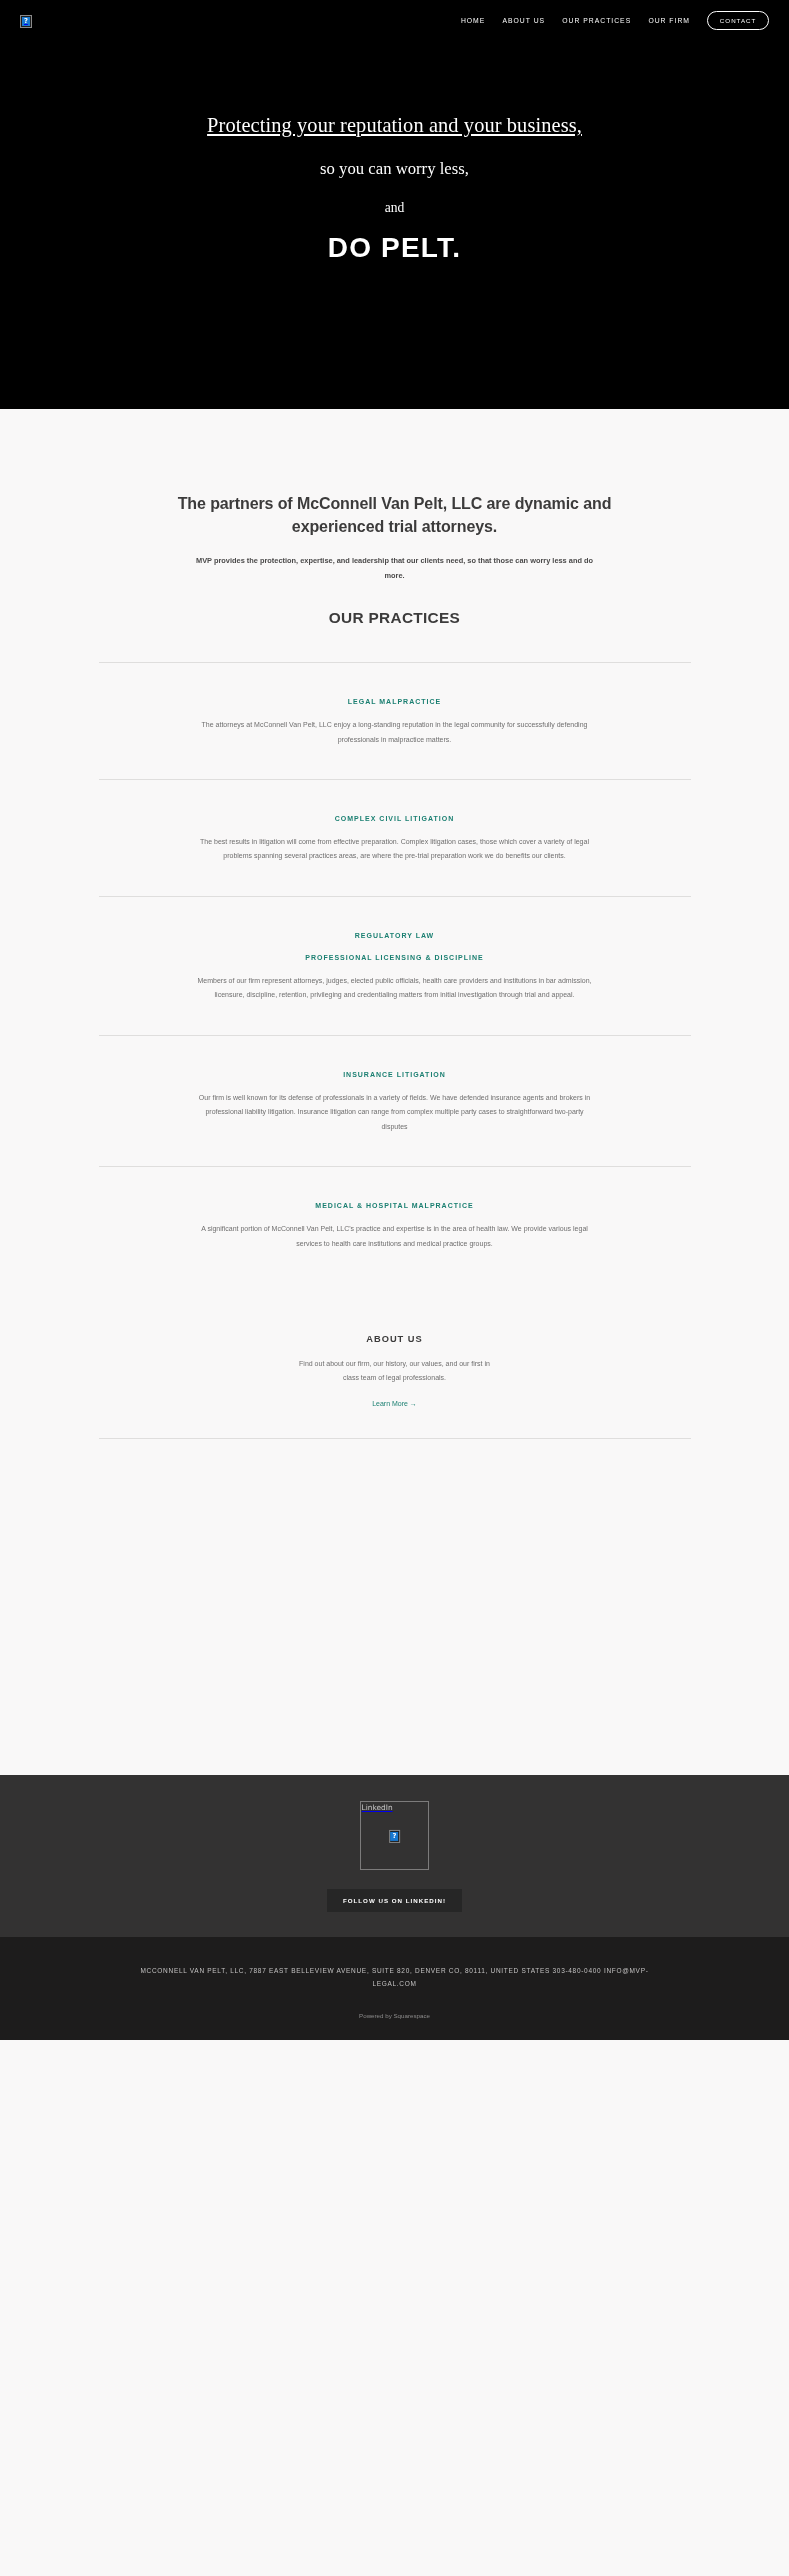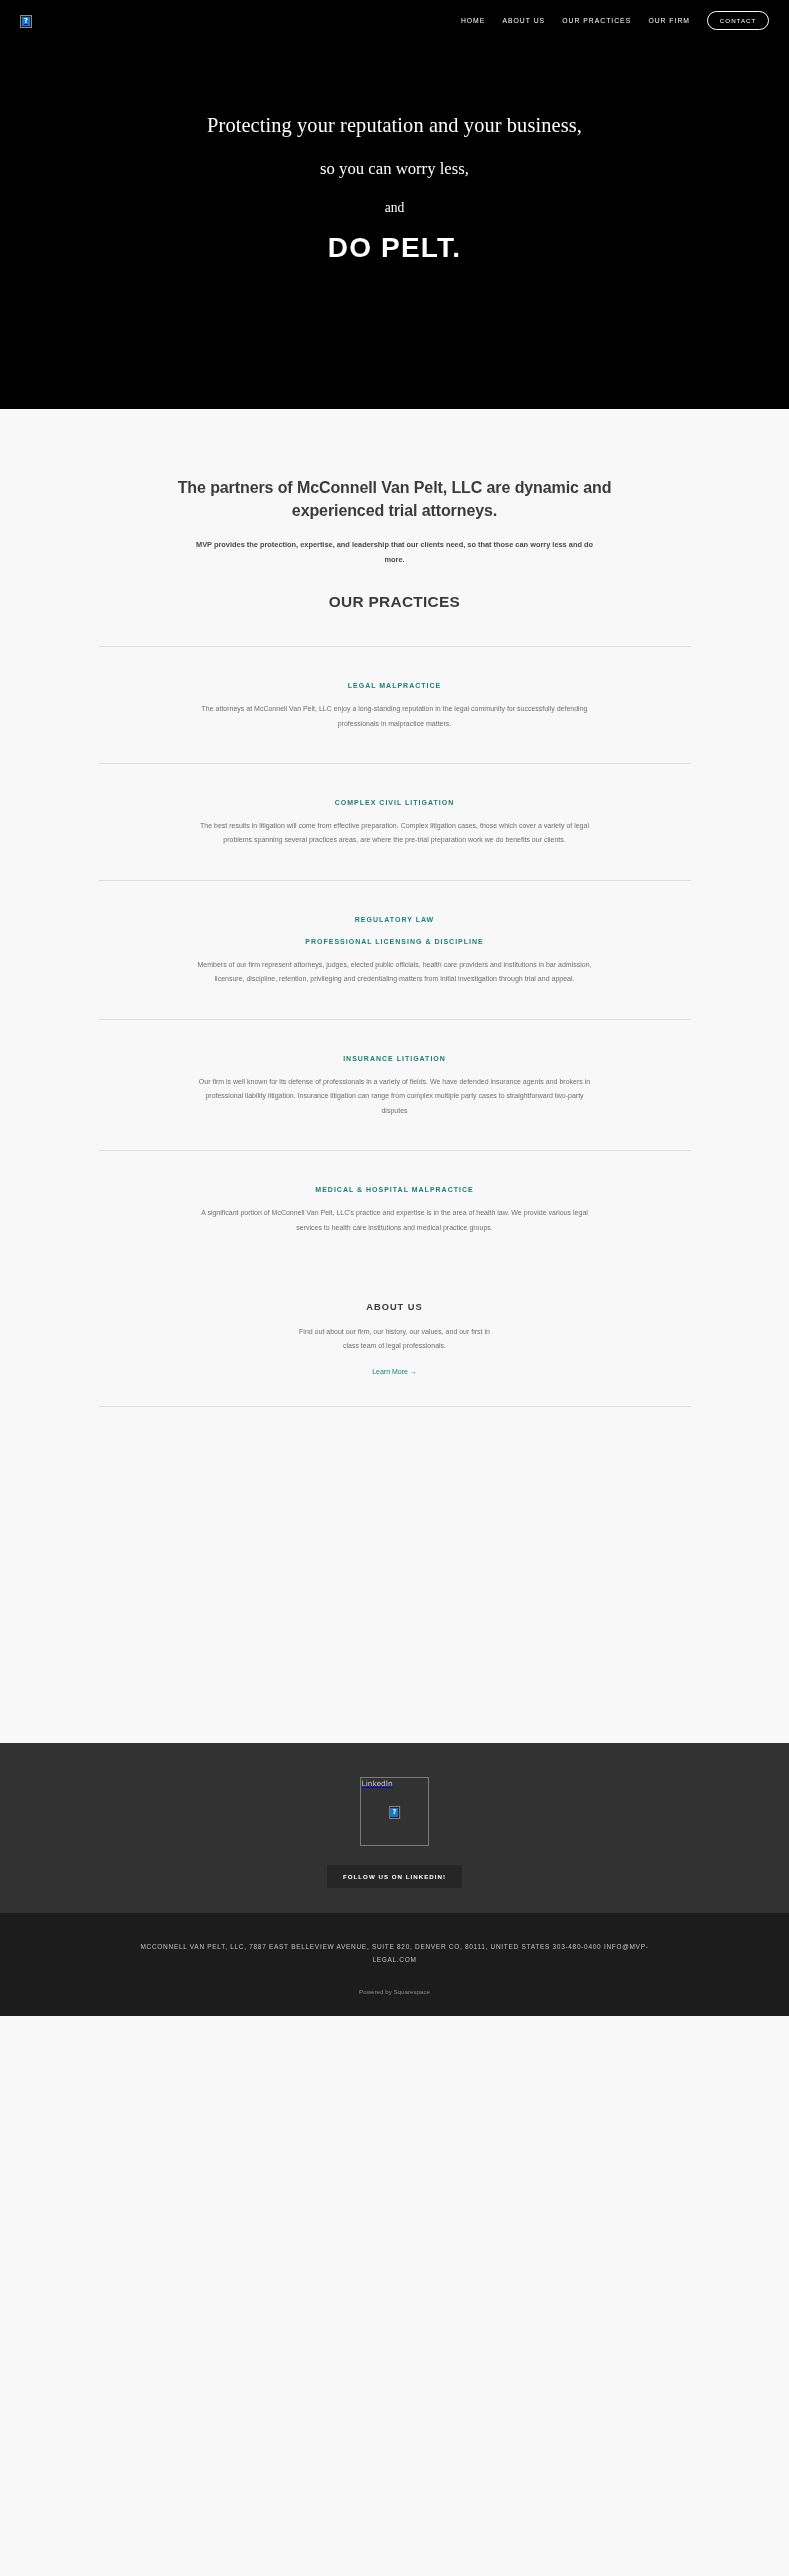--- a/index.html
+++ b/index.html
@@ -104,34 +104,34 @@
     text-align: center;
     color: #ffffff;
   }
 
   .hero-line {
     font-family: "Liberation Serif", serif;
     font-weight: 400;
     color: #ffffff;
     line-height: 1.05;
   }
-  .hero-l1 { font-size: 20.4px; margin-bottom: 24px; letter-spacing: 0.1px; }
+  .hero-l1 { font-size: 20.4px; margin-bottom: 24px; letter-spacing: 0.1px; text-decoration: underline; }
   .hero-l2 { font-size: 16.7px; margin-bottom: 23.4px; }
   .hero-l3 { font-size: 13.6px; margin-bottom: 17.3px; }
   .hero-l4 {
     font-family: "Liberation Sans", sans-serif;
     font-weight: bold;
     font-size: 28px;
     letter-spacing: 1.2px;
   }
 
   
   .main { background: #f9f8f8; padding-top: 0; }
 
-  .wrap { width: 592px; margin: 0 auto; }
+  .wrap { width: 592px; margin: 16px auto; }
 
   .intro { padding-top: 68px; text-align: center; }
 
   .intro-h {
     font-family: "Liberation Sans", sans-serif;
     font-size: 16px;
     font-weight: bold;
     color: #3c3b3b;
     line-height: 1.42;
     max-width: 444px;
@@ -390,21 +390,21 @@
   </div>
 
   <hr class="rule cards-bottom">
 
   <div class="filler"></div>
 </main>
 
 <footer>
 
   <div class="footer-social">
-    <a class="social-box" href="#" style="display:block;margin-top:8px;">
+    <a class="social-box" href="#" style="display:block;">
       <span class="social-alt">LinkedIn</span>
       <span class="social-glyph">
         <span class="broken-img"></span>
       </span>
     </a>
     <a class="follow-btn" href="#">FOLLOW US ON LINKEDIN!</a>
   </div>
 
   <div class="footer-bottom">
     <div class="footer-addr">MCCONNELL VAN PELT, LLC, 7887 EAST BELLEVIEW AVENUE, SUITE 820, DENVER CO, 80111, UNITED STATES  303-480-0400  INFO@MVP-LEGAL.COM</div>

